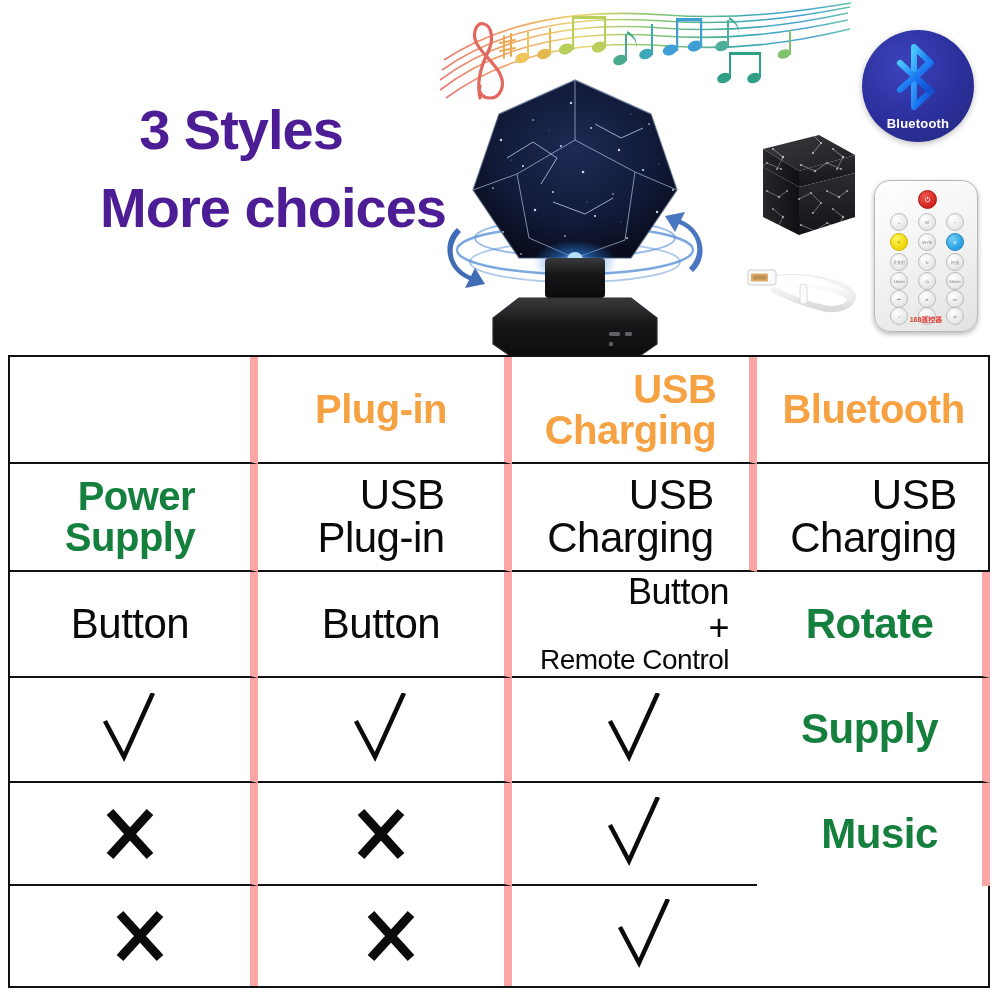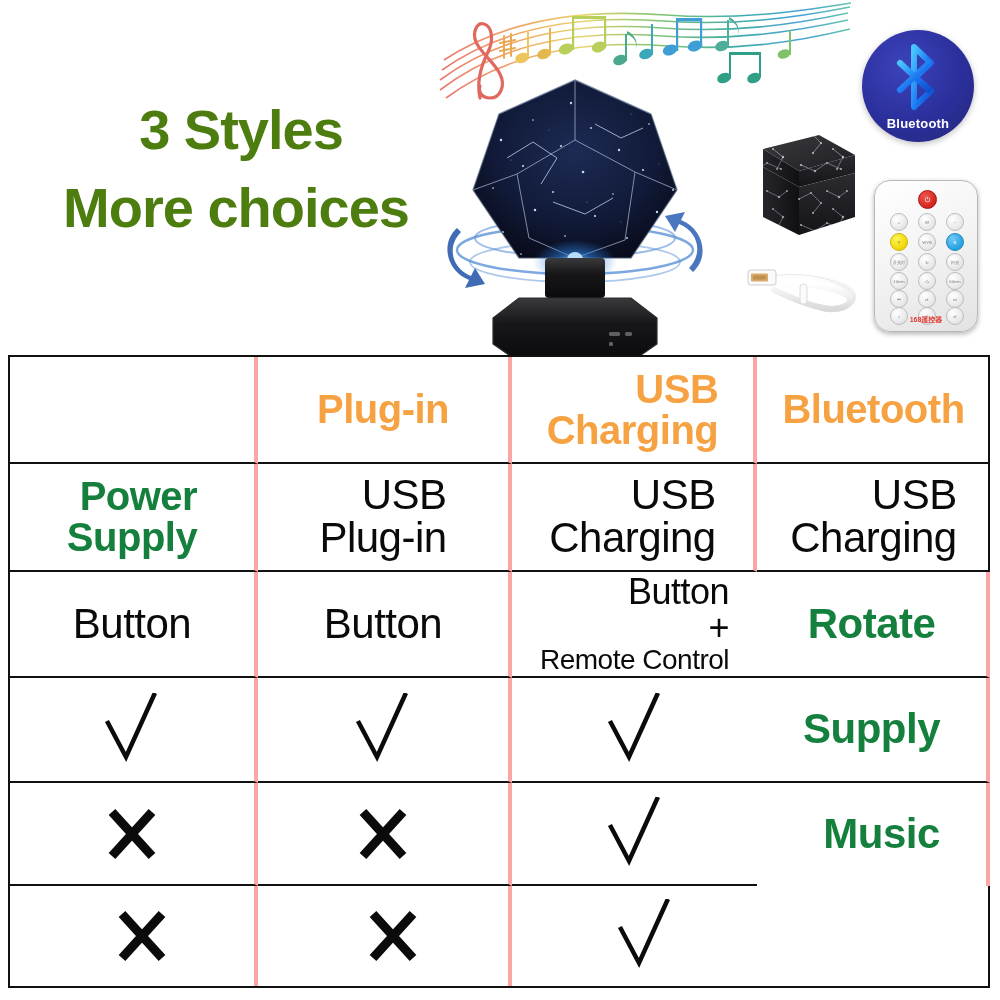--- a/index.html
+++ b/index.html
@@ -7,25 +7,25 @@
     width:1000px;height:1000px;
     background:#ffffff;
     font-family:"Liberation Sans",sans-serif;
     overflow:hidden;position:relative;
   }
   .stage{position:absolute;inset:0;}
 
   
   .headline{position:absolute;left:26px;top:102px;width:420px;}
   .headline div{
-    font-weight:bold;color:#4d7c0f;
+    font-weight:bold;color:#4c1d95;
     letter-spacing:-1px;line-height:1.0;
   }
   .hl1{font-size:56px;text-align:center;padding-left:10px;}
-  .hl2{font-size:56px;text-align:center;margin-top:22px;}
+  .hl2{font-size:56px;text-align:right;margin-top:22px;}
 
   
   .music{position:absolute;left:432px;top:2px;width:420px;height:100px;}
 
   
   .bt-badge{
     position:absolute;left:862px;top:30px;width:112px;height:112px;
     border-radius:50%;
     background:radial-gradient(circle at 38% 32%,#3c44bb 0%,#2b2f9c 55%,#232878 100%);
     box-shadow:0 2px 6px rgba(0,0,0,.25);
@@ -70,21 +70,21 @@
   
   .table{
     position:absolute;left:8px;top:355px;width:982px;height:633px;
     border:2px solid #111;box-sizing:border-box;
     display:grid;
     grid-template-columns:248px 254px 245px 233px;
     grid-template-rows:107px 108px 106px 105px 103px 100px;
     background:#fff;
   }
   .cell{
-    border-right:4px solid #fca5a5;border-bottom:2px solid #111;
+    border-right:8px solid #fca5a5;border-bottom:2px solid #111;
     box-sizing:border-box;
     display:flex;align-items:center;justify-content:center;
     text-align:center;line-height:1.02;
   }
   .cell.lastcol{border-right:none;}
   .cell.lastrow{border-bottom:none;margin-left:20px;}
   .hdr{
     color:#F6A243;font-weight:bold;font-size:40px;
     letter-spacing:-.5px;
   }

